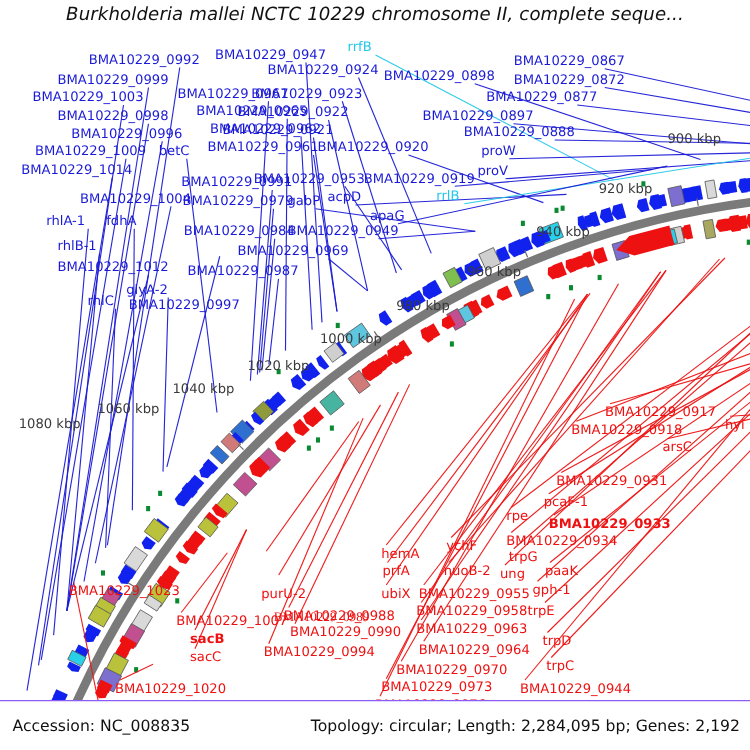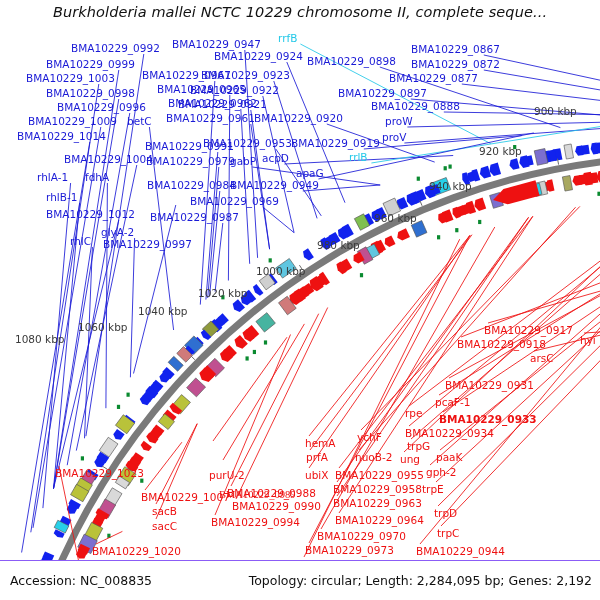--- a/index.html
+++ b/index.html
@@ -1157,31 +1157,31 @@
       <div class="lbl rv" style="left: 435px; top: 397px;">pcaF-1</div>
       <div class="lbl rv" style="left: 405px; top: 408px;">rpe</div>
       <div class="lbl rv" style="left: 439px; top: 414px; font-weight: bold;">BMA10229_0933</div>
       <div class="lbl rv" style="left: 405px; top: 428px;">BMA10229_0934</div>
       <div class="lbl rv" style="left: 357px; top: 432px;">ychF</div>
       <div class="lbl rv" style="left: 407px; top: 441px;">trpG</div>
       <div class="lbl rv" style="left: 436px; top: 452px;">paaK</div>
       <div class="lbl rv" style="left: 305px; top: 438px;">hemA</div>
       <div class="lbl rv" style="left: 355px; top: 452px;">nuoB-2</div>
       <div class="lbl rv" style="left: 400px; top: 454px;">ung</div>
-      <div class="lbl rv" style="left: 426px; top: 467px;">gph-2</div>
+      <div class="lbl rv" style="left: 426px; top: 467px;">gph-1</div>
       <div class="lbl rv" style="left: 209px; top: 443px; margin-top: 27px;">purU-2</div>
       <div class="lbl rv" style="left: 306px; top: 452px;">prfA</div>
       <div class="lbl rv" style="left: 219px; top: 489px; font-family: Liberation Serif, serif;">BMA10229_0989</div>
       <div class="lbl rv" style="left: 305px; top: 470px;">ubiX</div>
       <div class="lbl rv" style="left: 335px; top: 470px;">BMA10229_0955</div>
       <div class="lbl rv" style="left: 422px; top: 484px;">trpE</div>
       <div class="lbl rv" style="left: 141px; top: 492px;">BMA10229_1007</div>
       <div class="lbl rv" style="left: 227px; top: 488px;">BMA10229_0988</div>
       <div class="lbl rv" style="left: 333px; top: 484px;">BMA10229_0958</div>
-      <div class="lbl rv" style="left: 152px; top: 506px;">sacB</div>
+      <div class="lbl rv" style="left: 152px; top: 506px; font-weight: bold;">sacB</div>
       <div class="lbl rv" style="left: 232px; top: 501px;">BMA10229_0990</div>
       <div class="lbl rv" style="left: 333px; top: 498px;">BMA10229_0963</div>
       <div class="lbl rv" style="left: 434px; top: 508px;">trpD</div>
       <div class="lbl rv" style="left: 55px; top: 468px;">BMA10229_1023</div>
       <div class="lbl rv" style="left: 152px; top: 521px;">sacC</div>
       <div class="lbl rv" style="left: 211px; top: 517px;">BMA10229_0994</div>
       <div class="lbl rv" style="left: 335px; top: 515px;">BMA10229_0964</div>
       <div class="lbl rv" style="left: 437px; top: 528px;">trpC</div>
       <div class="lbl rv" style="left: 317px; top: 531px;">BMA10229_0970</div>
       <div class="lbl rv" style="left: 416px; top: 546px;">BMA10229_0944</div>

